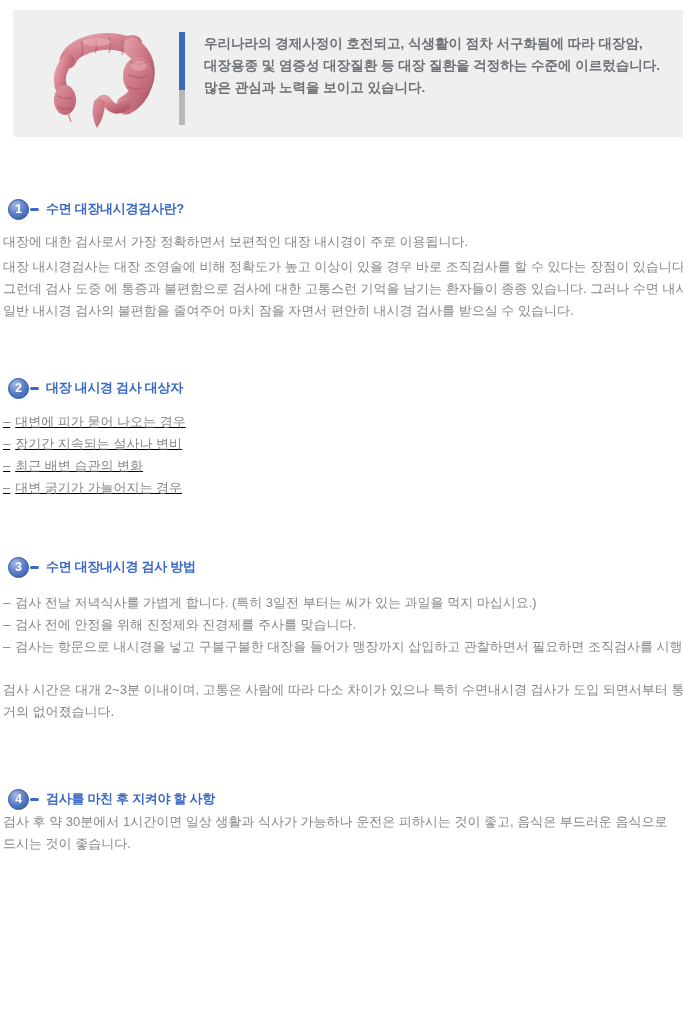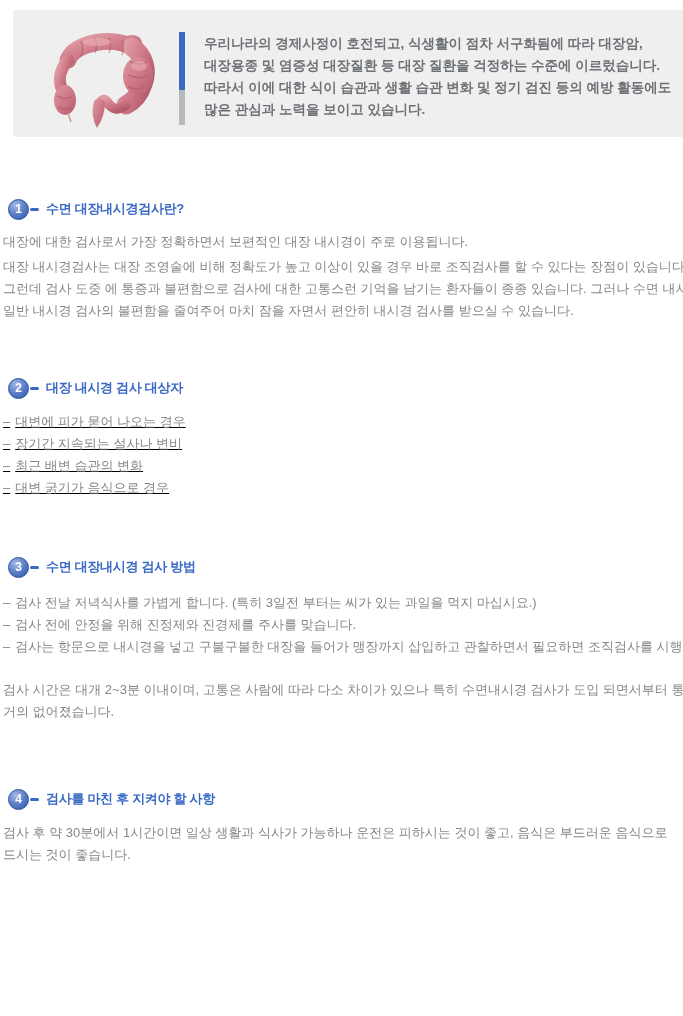--- a/index.html
+++ b/index.html
@@ -45,21 +45,21 @@
   
   .sec-1{margin-top:197px;} 
   .sec-1 .block-a{margin-top:10px;}
   .sec-1 .block-b{margin-top:3px;}
   .sec-2{margin-top:54px;}
   .sec-2 .list{margin-top:11px;text-decoration:underline;}
   .sec-3{margin-top:56px;}
   .sec-3 .list{margin-top:13px;}
   .sec-3 .block-a{margin-top:21px;}
   .sec-4{margin-top:64px;}
-  .sec-4 .block-a{margin-top:11px;}
+  .sec-4 .block-a{}
 </style>
 </head>
 <body>
 
 <div class="page">
 
   <div class="hero">
     <div class="colon-img">
       <svg viewBox="0 0 140 118" width="140" height="118" aria-hidden="true">
         <defs>
@@ -98,21 +98,20 @@
     <div class="accent-bar">
       <span class="blue"></span>
       <span class="gray"></span>
     </div>
     <div class="hero-text">
 
         <div class="hero-line">우리나라의 경제사정이 호전되고, 식생활이 점차 서구화됨에 따라 대장암,</div>
 
         <div class="hero-line">대장용종 및 염증성 대장질환 등 대장 질환을 걱정하는 수준에 이르렀습니다.</div>
 
-        <div class="hero-line">따라서 이에 대한 식이 습관과 생활 습관 변화 및 정기 검진 등의 예방 활동에도</div>
 
         <div class="hero-line">많은 관심과 노력을 보이고 있습니다.</div>
       </div>
   </div>
 
   <div class="section sec-1">
     <div class="sec-heading">
       <span class="badge-wrap">
         <span class="badge-circle">
             <span>1</span>
@@ -144,21 +143,21 @@
       <h2 class="sec-title">대장 내시경 검사 대상자</h2>
     </div>
     <div class="list">
 
         <div class="body-line"><span class="bullet">–</span><span>대변에 피가 묻어 나오는 경우</span></div>
 
         <div class="body-line"><span class="bullet">–</span><span>장기간 지속되는 설사나 변비</span></div>
 
         <div class="body-line"><span class="bullet">–</span><span>최근 배변 습관의 변화</span></div>
 
-        <div class="body-line"><span class="bullet">–</span><span>대변 굵기가 음식으로 경우</span></div>
+        <div class="body-line"><span class="bullet">–</span><span>대변 굵기가 가늘어지는 경우</span></div>
 
       </div>
   </div>
 
   <div class="section sec-3">
     <div class="sec-heading">
       <span class="badge-wrap">
         <span class="badge-circle">
             <span>3</span>
           </span>

